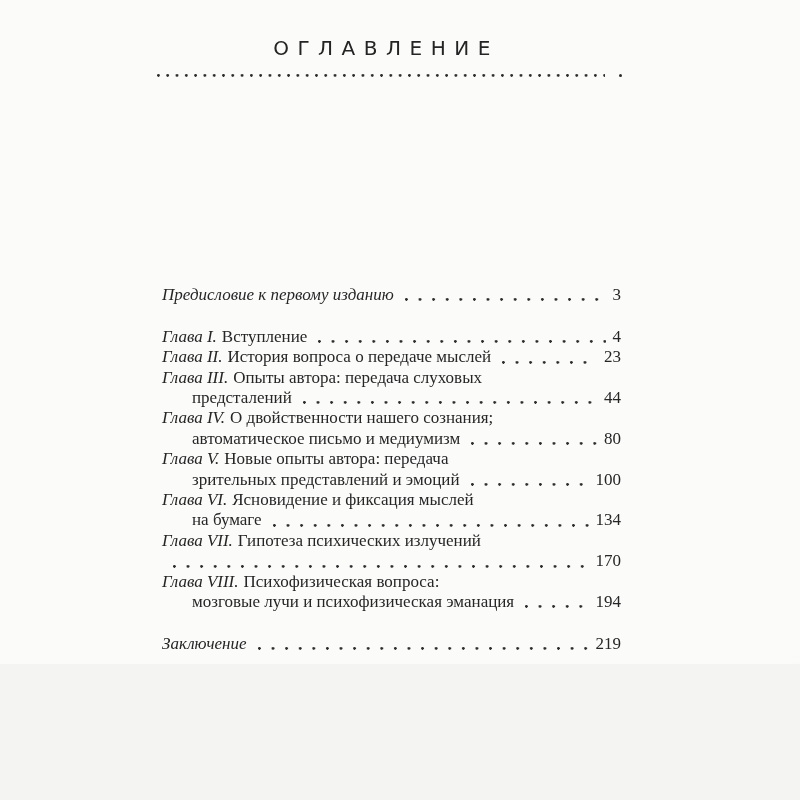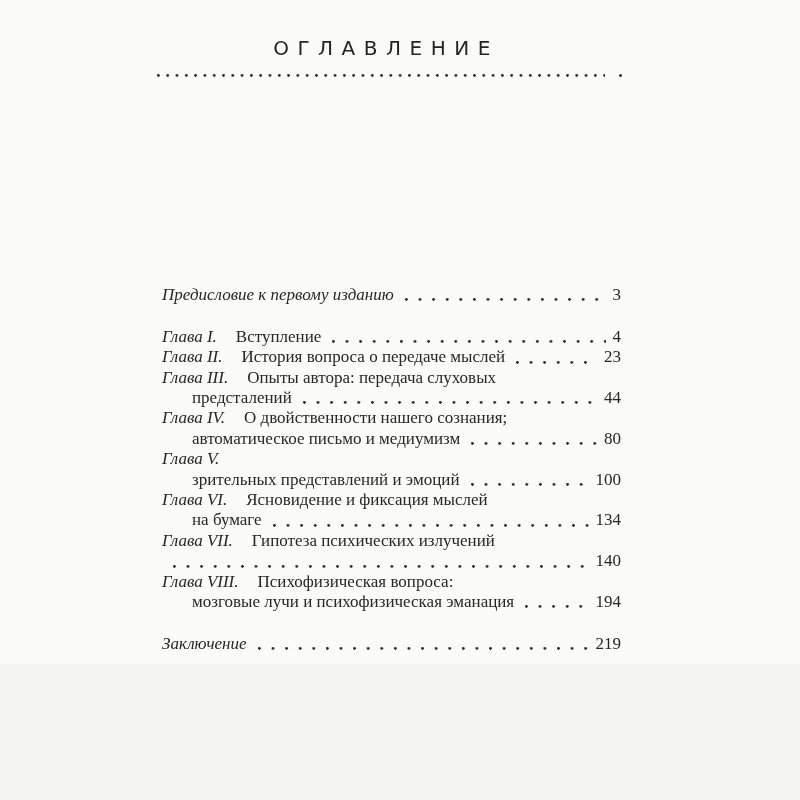--- a/index.html
+++ b/index.html
@@ -63,21 +63,21 @@
     color: #262626;
   }
   .row {
     display: flex;
     align-items: flex-start;
     height: 20.4px;
     white-space: nowrap;
   }
   .row .wrap-indent { padding-left: 30px; }
   .it { font-style: italic; }
-  .entry-title { margin-left: 19px; }
+  .entry-title { margin-left: 5px; }
   .leader {
     flex: 1 1 auto;
     align-self: flex-end;
     height: 3px;
     margin: 0 7px 4px 11px;
     background-image: radial-gradient(circle at 1.4px 1.4px, #2e2e2e 1.1px, rgba(0,0,0,0) 1.6px);
     background-size: 13.6px 3px;
     background-repeat: repeat-x;
     min-width: 14px;
   }
@@ -139,20 +139,21 @@
       <span class="entry-title">О двойственности нашего сознания;</span>
     </div>
     <div class="row">
       <span class="wrap-indent">автоматическое письмо и медиумизм</span>
       <span class="leader"></span>
       <span class="pagenum">80</span>
     </div>
 
     <div class="row">
       <span class="it">Глава V.</span>
+      <span class="entry-title">Новые опыты автора: передача</span>
     </div>
     <div class="row">
       <span class="wrap-indent">зрительных представлений и эмоций</span>
       <span class="leader"></span>
       <span class="pagenum">100</span>
     </div>
 
     <div class="row">
       <span class="it">Глава VI.</span>
       <span class="entry-title">Ясновидение и фиксация мыслей</span>
@@ -162,21 +163,21 @@
       <span class="leader"></span>
       <span class="pagenum">134</span>
     </div>
 
     <div class="row">
       <span class="it">Глава VII.</span>
       <span class="entry-title">Гипотеза психических излучений</span>
     </div>
     <div class="row">
       <span class="leader"></span>
-      <span class="pagenum">140</span>
+      <span class="pagenum">170</span>
     </div>
 
     <div class="row">
       <span class="it">Глава VIII.</span>
       <span class="entry-title">Психофизическая вопроса:</span>
     </div>
     <div class="row">
       <span class="wrap-indent">мозговые лучи и психофизическая эманация</span>
       <span class="leader"></span>
       <span class="pagenum">194</span>

